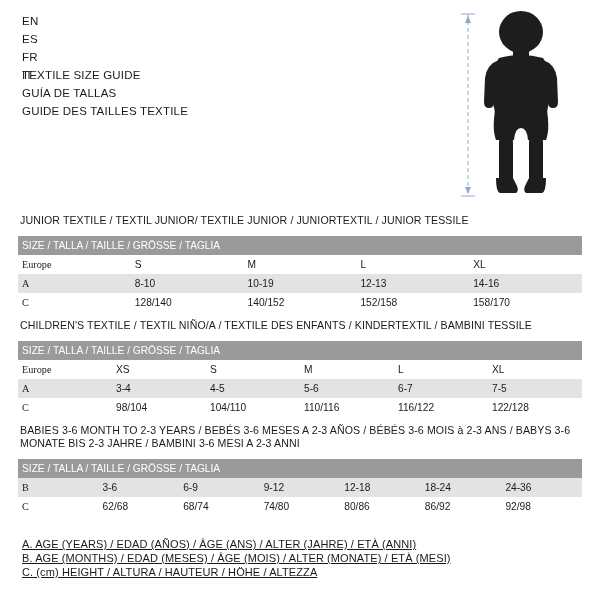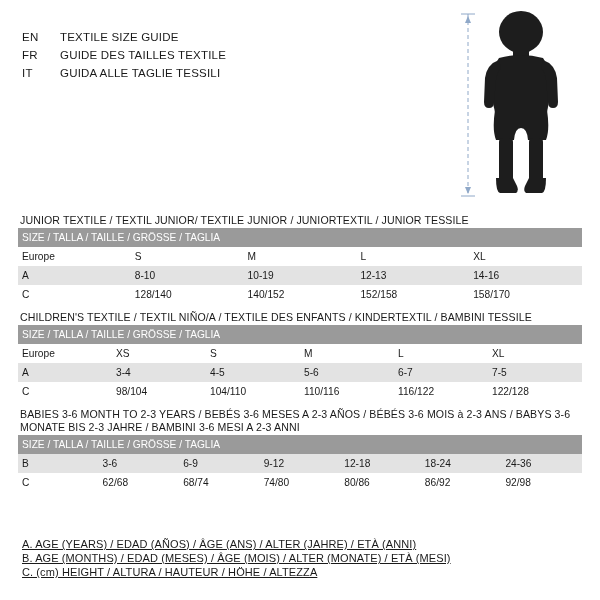--- a/index.html
+++ b/index.html
@@ -26,20 +26,21 @@
     position: absolute;
     left: 22px;
     top: 12px;
     width: 300px;
   }
   .lang-row {
     display: flex;
     align-items: baseline;
     height: 18px;
     line-height: 18px;
+    flex-direction: column;
   }
   .lang-code {
     width: 38px;
     flex: 0 0 38px;
     font-size: 11.5px;
     letter-spacing: 0.3px;
   }
   .lang-title {
     font-size: 11.5px;
     letter-spacing: 0.2px;
@@ -65,21 +66,21 @@
     left: 18px;
     top: 212px;
     width: 564px;
   }
   .section {
     margin-bottom: 5px;
   }
   .section-title {
     font-size: 10.6px;
     letter-spacing: 0.1px;
-    padding: 2px 2px 1px 2px;
+    padding: 2px 2px 9px 2px;
     line-height: 13px;
   }
   table.size {
     width: 564px;
     border-collapse: collapse;
     table-layout: fixed;
   }
   table.size td {
     font-size: 10.2px;
     padding: 2px 0 2px 4px;
@@ -94,20 +95,21 @@
     font-size: 10.2px;
   }
   tr.alt td {
     background: #e3e3e3;
   }
   tr.plain td {
     background: #ffffff;
   }
   .col-label {
     width: 88px;
+    font-family: Liberation Serif, serif;
   }
 
   
   .legend {
     position: absolute;
     left: 22px;
     top: 537px;
     width: 560px;
   }
   .legend div {
@@ -121,26 +123,29 @@
 <body>
 
 <div class="page">
 
   <div class="header">
     <div class="lang-row">
       <span class="lang-code">EN</span>
       <span class="lang-title">TEXTILE SIZE GUIDE</span>
     </div>
     <div class="lang-row">
+      <span class="lang-code">ES</span>
+      <span class="lang-title">GUÍA DE TALLAS</span>
+    </div>
+    <div class="lang-row">
       <span class="lang-code">FR</span>
       <span class="lang-title">GUIDE DES TAILLES TEXTILE</span>
     </div>
     <div class="lang-row">
       <span class="lang-code">IT</span>
-      <span class="lang-title">GUIDA ALLE TAGLIE TESSILI</span>
     </div>
   </div>
 
   <div class="figure-area">
     <svg width="135" height="195" viewBox="0 0 135 195">
 
       <line x1="13" y1="6" x2="13" y2="188" stroke="#8fa8c8" stroke-width="1" stroke-dasharray="4,3"></line>
 
       <line x1="6" y1="6" x2="20" y2="6" stroke="#8fa8c8" stroke-width="1"></line>
 

